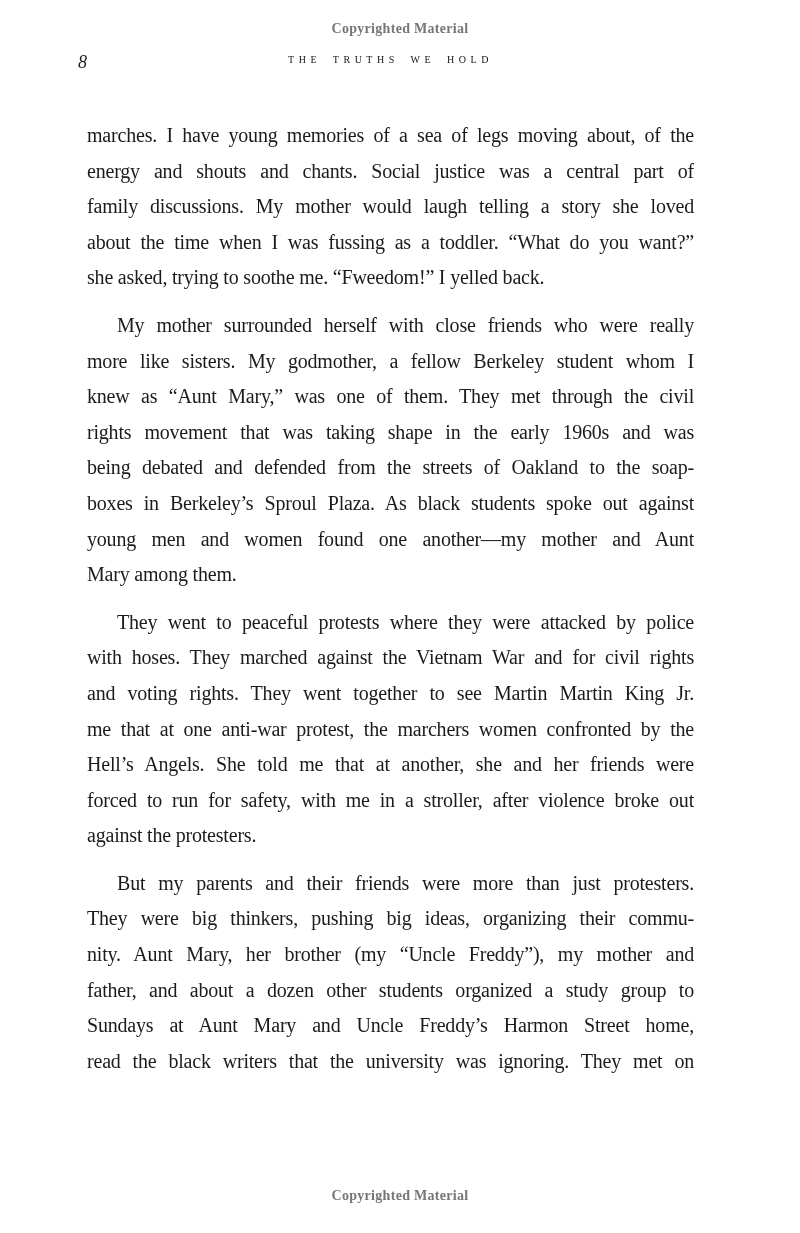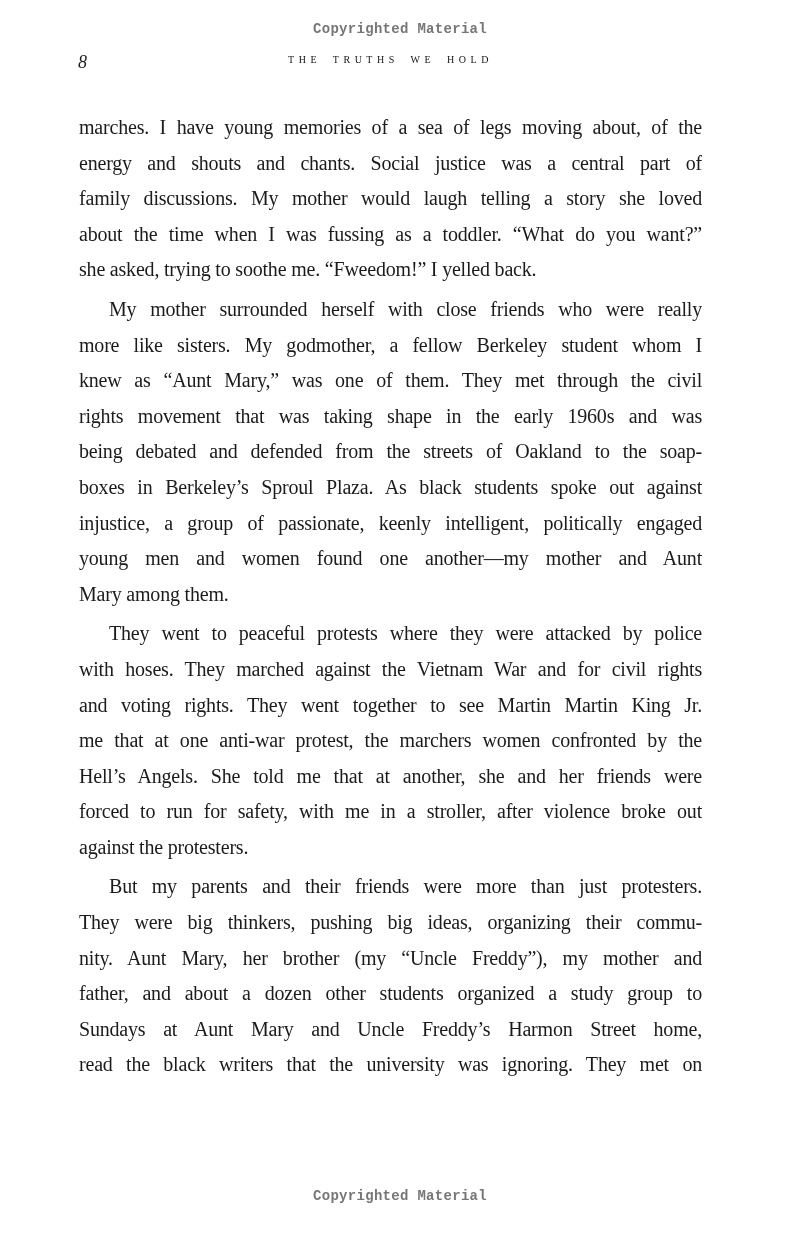--- a/index.html
+++ b/index.html
@@ -9,21 +9,21 @@
     height: 1233px;
     background: #ffffff;
     overflow: hidden;
     font-family: "Liberation Serif", serif;
   }
   .copyright {
     position: absolute;
     left: 0;
     width: 100%;
     text-align: center;
-    font-family: Liberation Mono, monospace;
+    font-family: Liberation Serif, serif;
     font-weight: bold;
     font-size: 14px;
     color: #767676;
     letter-spacing: 0.3px;
   }
   .copyright.top { top: 21px; }
   .copyright.bottom { top: 1188px; }
   .header {
     position: absolute;
     left: 75px;
@@ -51,21 +51,21 @@
   .body-text {
     position: absolute;
     left: 75px;
     top: 106px;
     width: 631px;
     font-size: 20px;
     line-height: 35.6px;
     letter-spacing: -0.01em;
     color: #1b1b1b;
   }
-  .para { margin: 4px; }
+  .para { margin: 12px; }
   .line {
     text-align: justify;
     text-align-last: justify;
     white-space: normal;
     overflow: hidden;
   }
   .line.endline { text-align-last: left; }
   .para.indent .line:first-child { text-indent: 30px; }
 </style>
 </head>
@@ -87,21 +87,20 @@
         <div class="line">about the time when I was fussing as a toddler. “What do you want?”</div>
         <div class="line endline">she asked, trying to soothe me. “Fweedom!” I yelled back.</div>
       </div>
       <div class="para indent">
         <div class="line">My mother surrounded herself with close friends who were really</div>
         <div class="line">more like sisters. My godmother, a fellow Berkeley student whom I</div>
         <div class="line">knew as “Aunt Mary,” was one of them. They met through the civil</div>
         <div class="line">rights movement that was taking shape in the early 1960s and was</div>
         <div class="line">being debated and defended from the streets of Oakland to the soap-</div>
         <div class="line">boxes in Berkeley’s Sproul Plaza. As black students spoke out against</div>
-        <div class="line">injustice, a group of passionate, keenly intelligent, politically engaged</div>
         <div class="line">young men and women found one another—my mother and Aunt</div>
         <div class="line endline">Mary among them.</div>
       </div>
       <div class="para indent">
         <div class="line">They went to peaceful protests where they were attacked by police</div>
         <div class="line">with hoses. They marched against the Vietnam War and for civil rights</div>
         <div class="line">and voting rights. They went together to see Martin Martin King Jr.</div>
         <div class="line">me that at one anti-war protest, the marchers women confronted by the</div>
         <div class="line">Hell’s Angels. She told me that at another, she and her friends were</div>
         <div class="line">forced to run for safety, with me in a stroller, after violence broke out</div>

